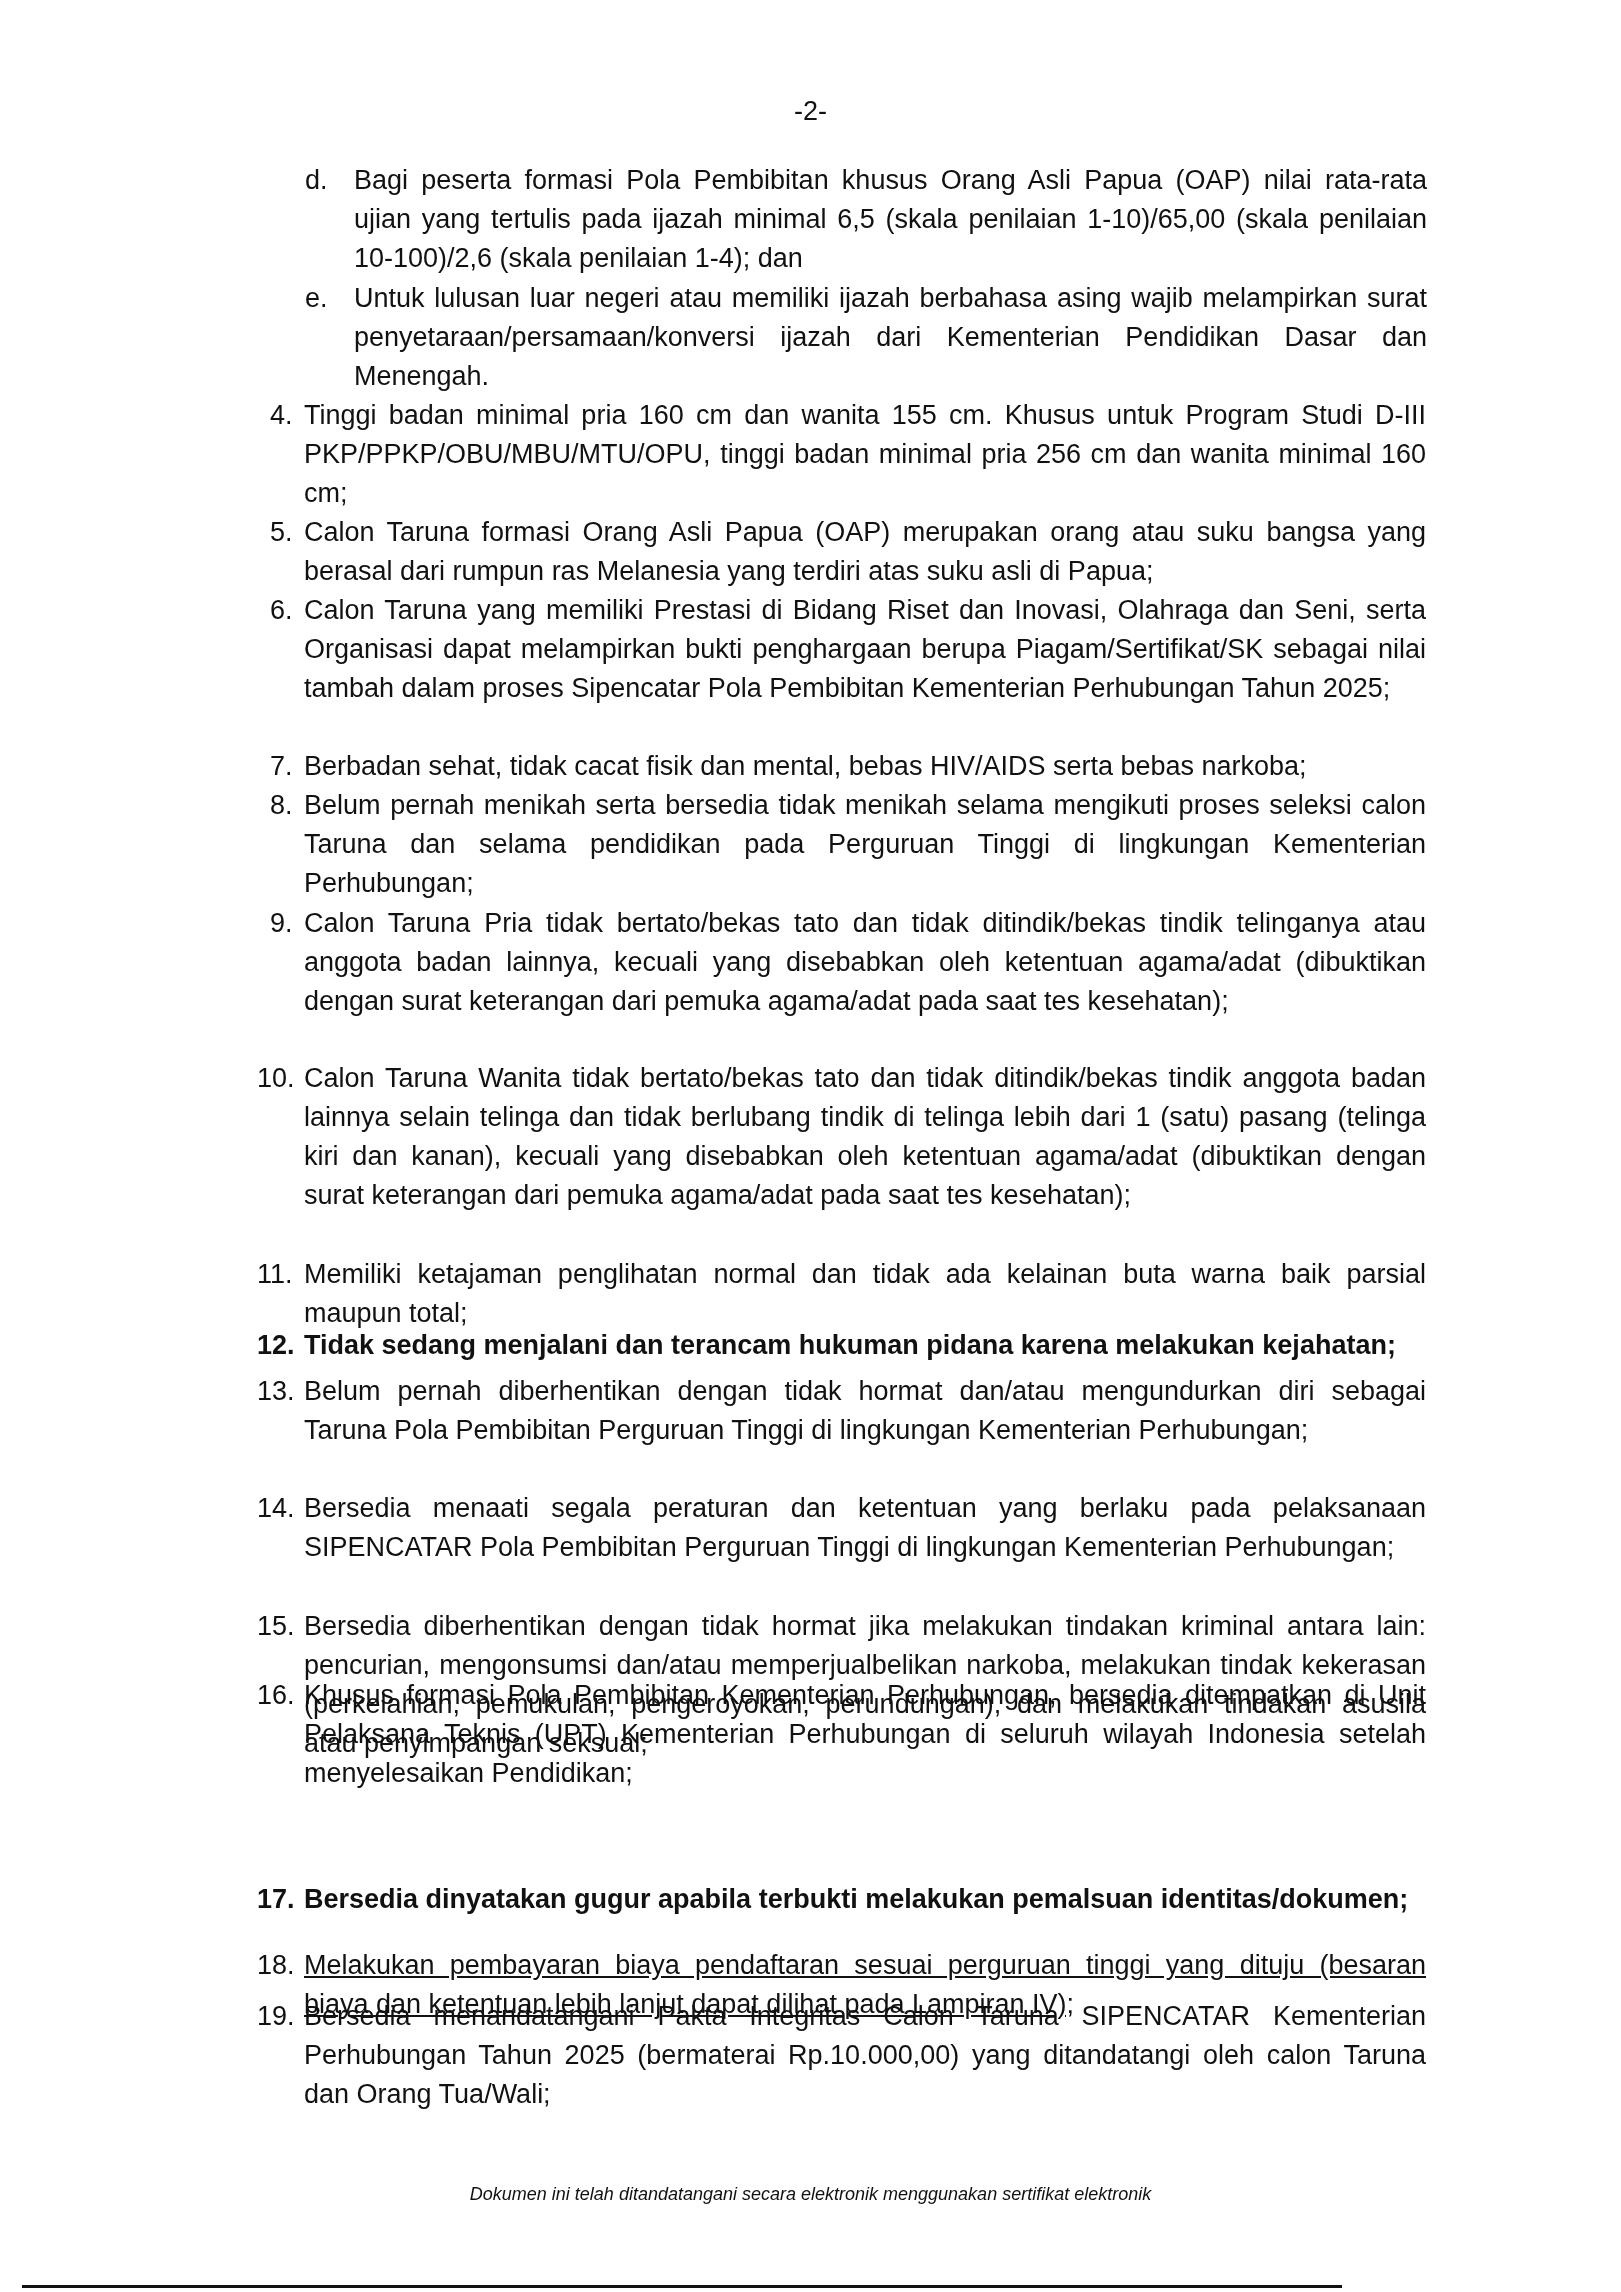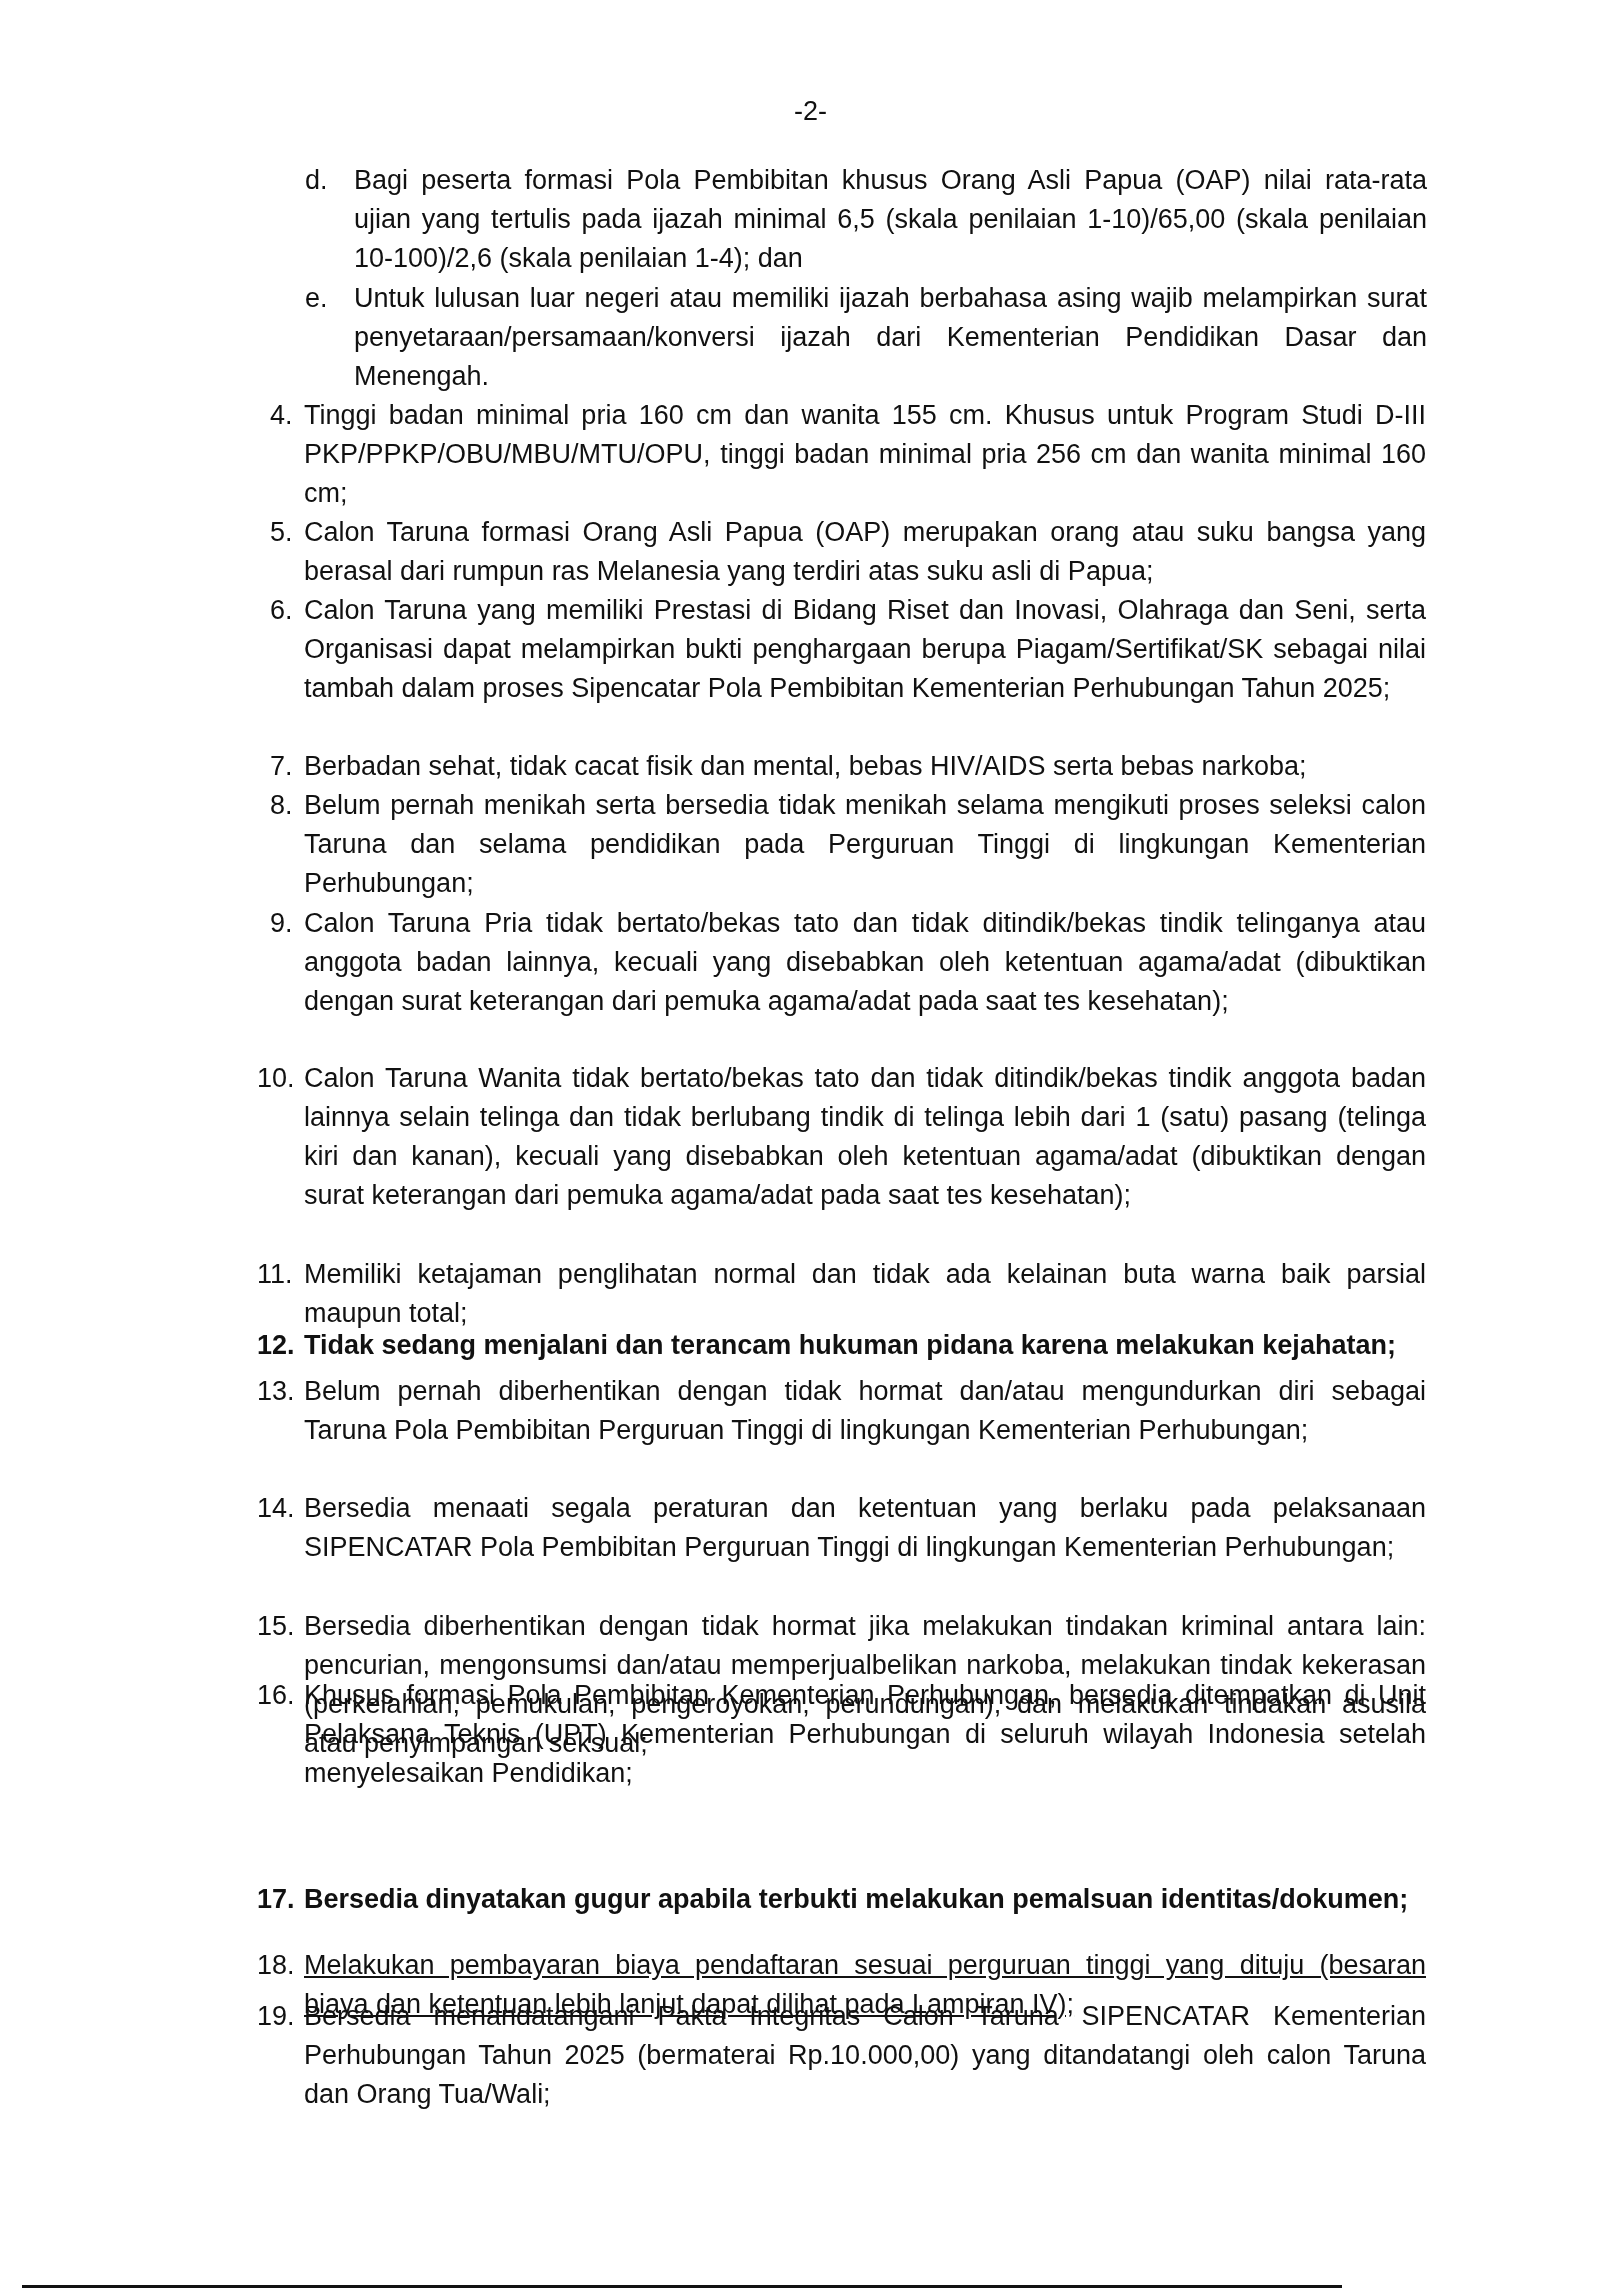--- a/index.html
+++ b/index.html
@@ -89,15 +89,16 @@
 <div class="item num" style="top:1946px;text-decoration:underline;">
   <span class="marker">18.</span>
   <span class="text">Melakukan pembayaran biaya pendaftaran sesuai perguruan tinggi yang dituju (besaran biaya dan ketentuan lebih lanjut dapat dilihat pada Lampiran IV);</span>
 </div>
 <div class="item num" style="top:1997px;">
   <span class="marker">19.</span>
   <span class="text">Bersedia menandatangani Pakta Integritas Calon Taruna SIPENCATAR Kementerian Perhubungan Tahun 2025 (bermaterai Rp.10.000,00) yang ditandatangi oleh calon Taruna dan Orang Tua/Wali;</span>
 </div>
 
 <div class="footer">
+  <div>Dokumen ini telah ditandatangani secara elektronik menggunakan sertifikat elektronik</div>
 </div>
 <div class="footer-rule"></div>
 
 
 </body></html>

